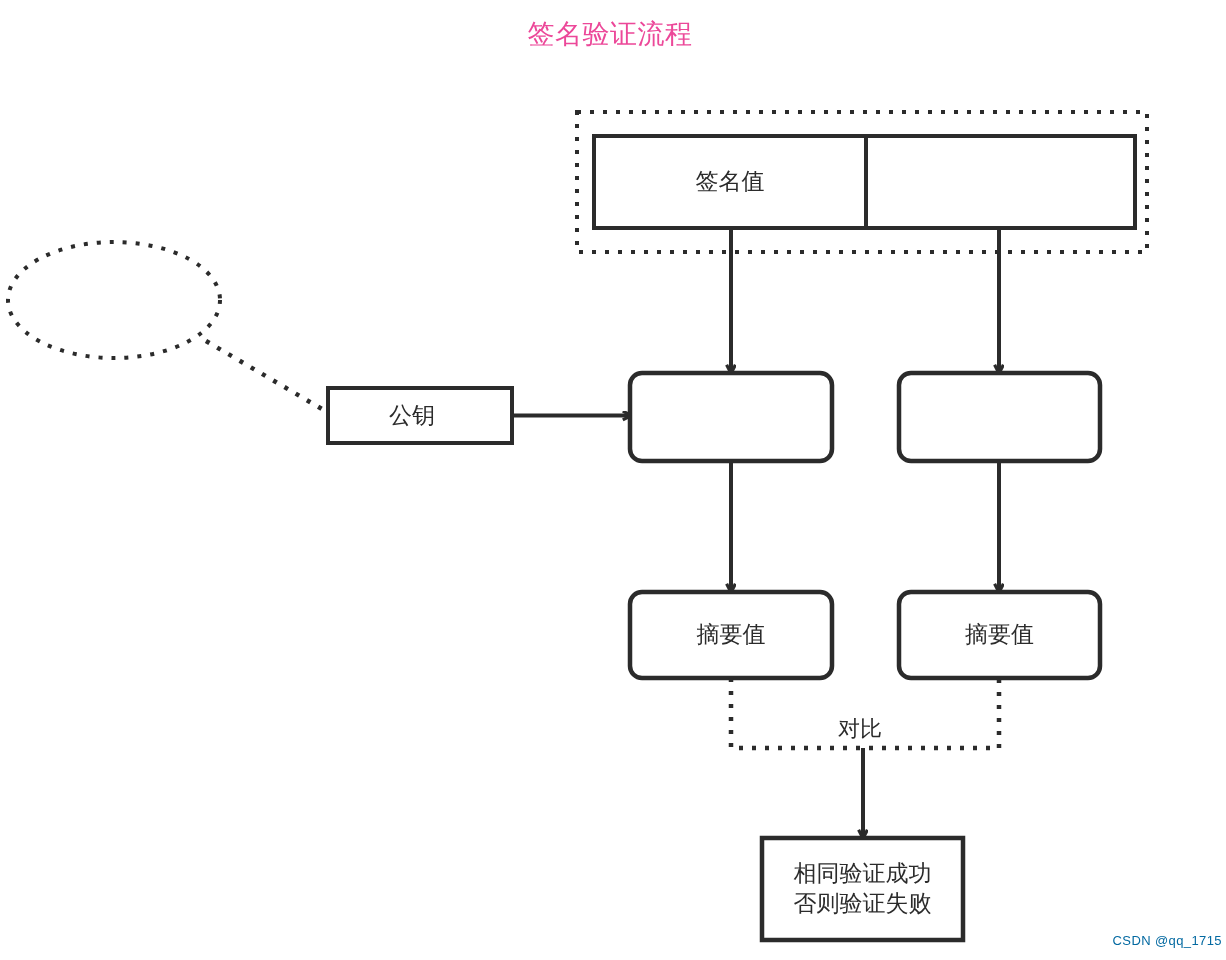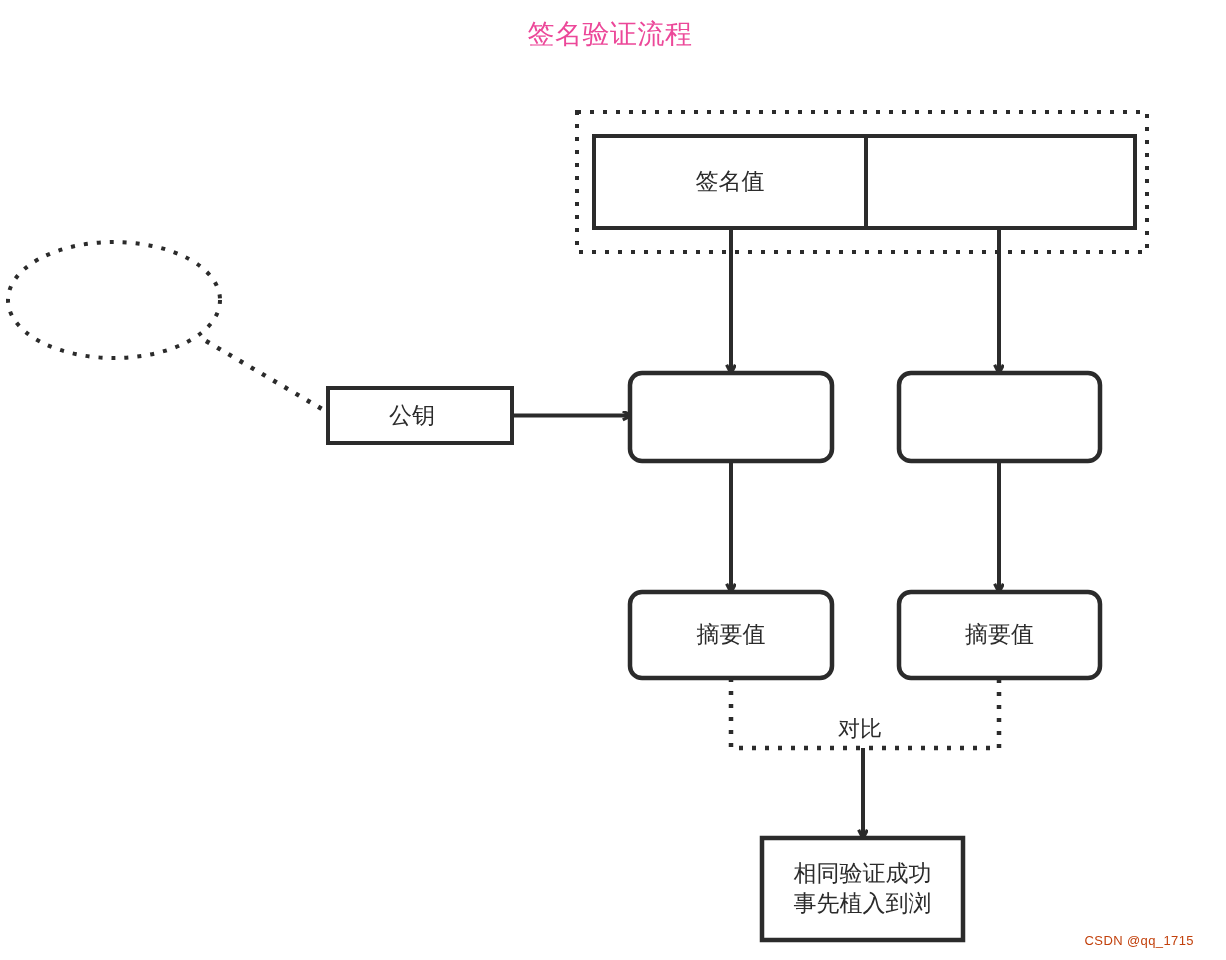--- a/index.html
+++ b/index.html
@@ -41,24 +41,24 @@
     left: 0;
     top: 16px;
     width: 1220px;
     text-align: center;
     font-size: 27px;
     color: #ec4899;
     letter-spacing: 0.5px;
   }
   #watermark {
     position: absolute;
-    right: 32px;
+    right: 4px;
     bottom: 12px;
     font-size: 13px;
-    color: #c2410c;
+    color: #0369a1;
     letter-spacing: 0.4px;
   }
   .f23 { font-size: 23px; }
   .f22 { font-size: 22px; }
 </style>
 </head>
 <body>
 
 <div id="canvas">
 
@@ -114,17 +114,17 @@
 
 
 
   <div class="node-label f23" style="left:630px; top:592px; width:202px; height:86px;">摘要值</div>
 
   <div class="node-label f23" style="left:899px; top:592px; width:201px; height:86px;">摘要值</div>
 
   <div class="node-label f22" style="left:800px; top:698px; width:120px; height:40px;margin-top:11px;">对比</div>
 
   <div class="node-label f23" style="left:762px; top:838px; width:201px; height:102px;">相同验证成功
-事先植入到浏</div>
+否则验证失败</div>
 
   <div id="watermark">CSDN @qq_1715</div>
 
 </div>
 
 </body></html>

